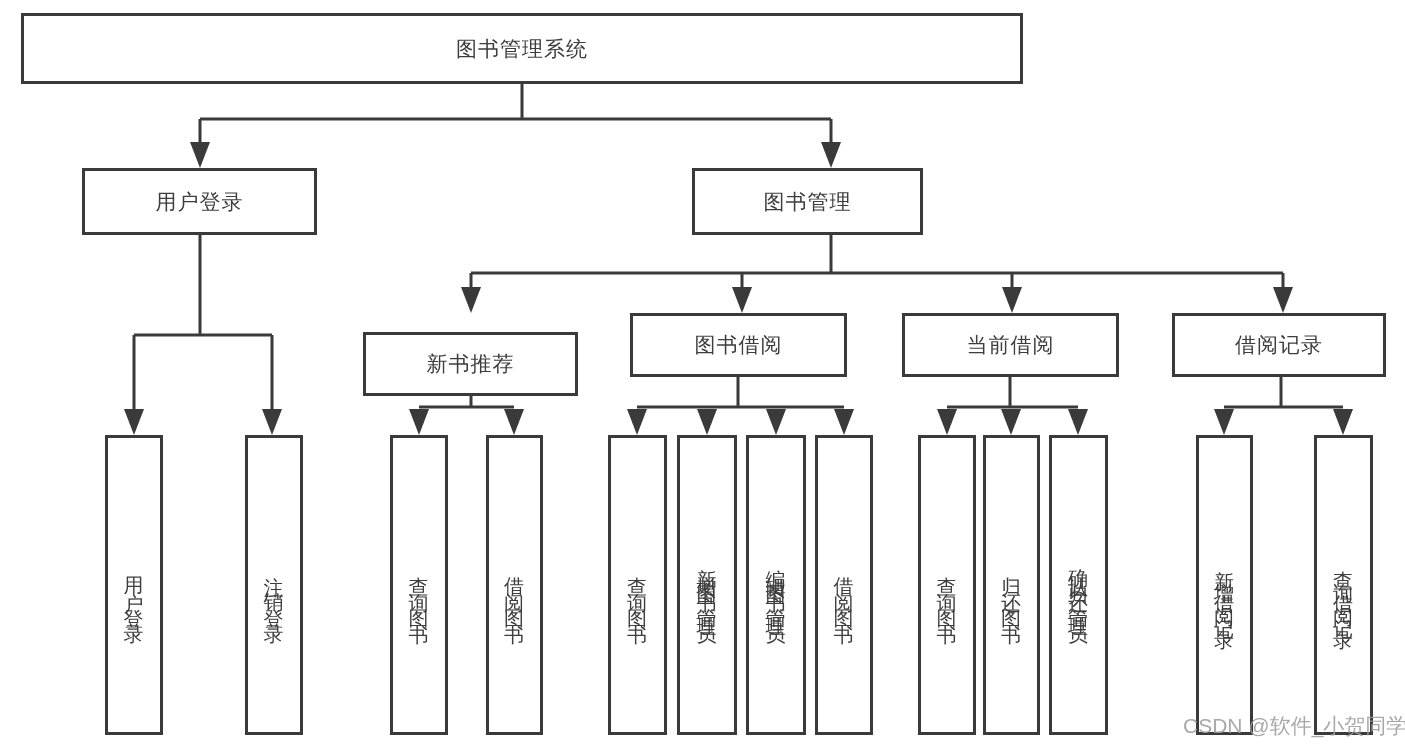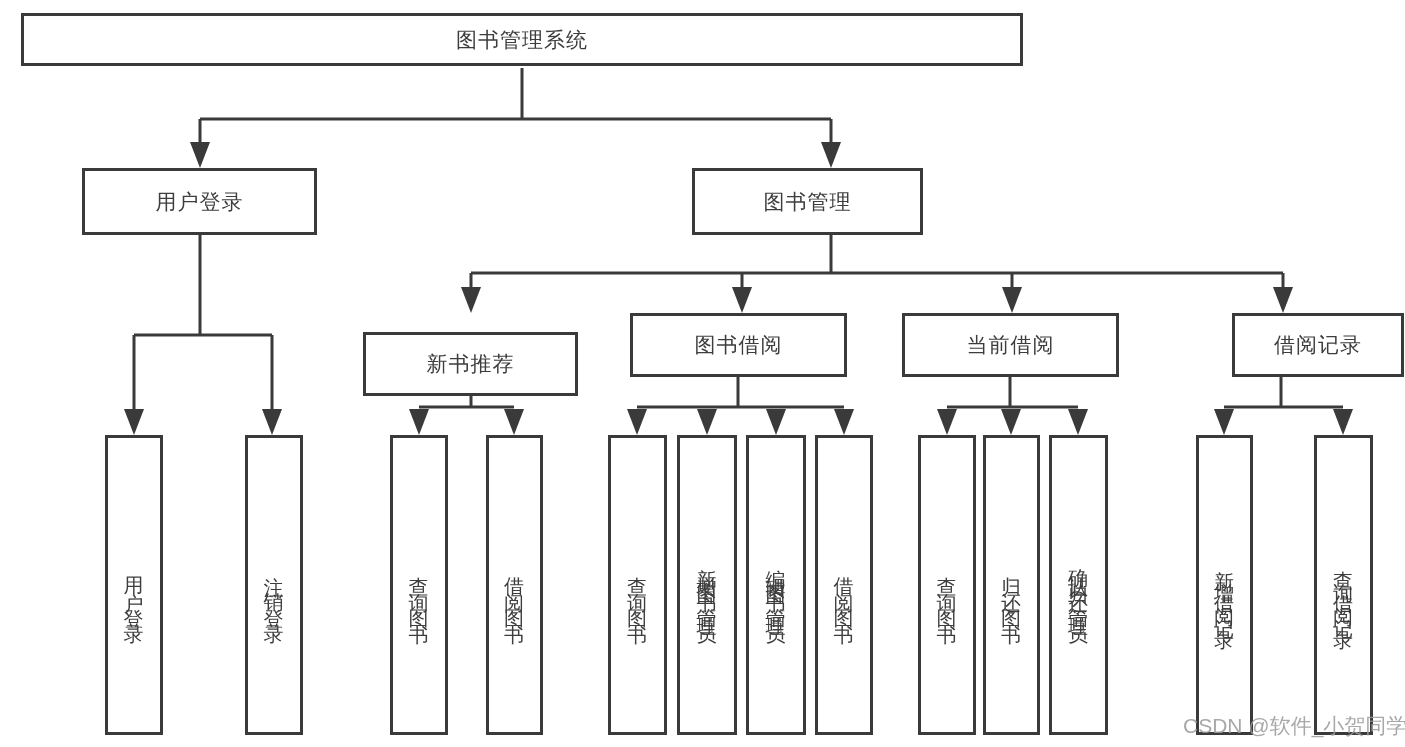--- a/index.html
+++ b/index.html
@@ -54,28 +54,28 @@
   .watermark {
     position: absolute;
     left: 1183px;
     top: 712px;
     font-size: 21px;
     color: rgba(158, 158, 158, 0.9);
     white-space: nowrap;
     z-index: 5;
   }
   
-  #root-box  { left: 21px;  top: 13px;  width: 1002px; height: 53px; }
+  #root-box  { left: 21px;  top: 13px;  width: 1002px; height: 71px; }
   #l2-login  { left: 82px;  top: 168px; width: 235px;  height: 67px; }
   #l2-mgmt   { left: 692px; top: 168px; width: 231px;  height: 67px; text-align: right; }
   .l3 { top: 313px; height: 64px; }
   #l3-newbooks { left: 363px;  width: 215px; margin-top: 19px; }
   #l3-borrow   { left: 630px;  width: 217px; }
   #l3-current  { left: 902px;  width: 217px; }
-  #l3-records  { left: 1232px; width: 172px; }
+  #l3-records  { left: 1172px; width: 214px; }
   #leaf-1  { left: 105px;  width: 58px; }
   #leaf-2  { left: 245px;  width: 58px; }
   #leaf-3  { left: 390px;  width: 58px; }
   #leaf-4  { left: 486px;  width: 57px; }
   #leaf-5  { left: 608px;  width: 59px; }
   #leaf-6  { left: 677px;  width: 60px; }
   #leaf-7  { left: 746px;  width: 60px; }
   #leaf-8  { left: 815px;  width: 58px; }
   #leaf-9  { left: 918px;  width: 58px; }
   #leaf-10 { left: 983px;  width: 57px; }

